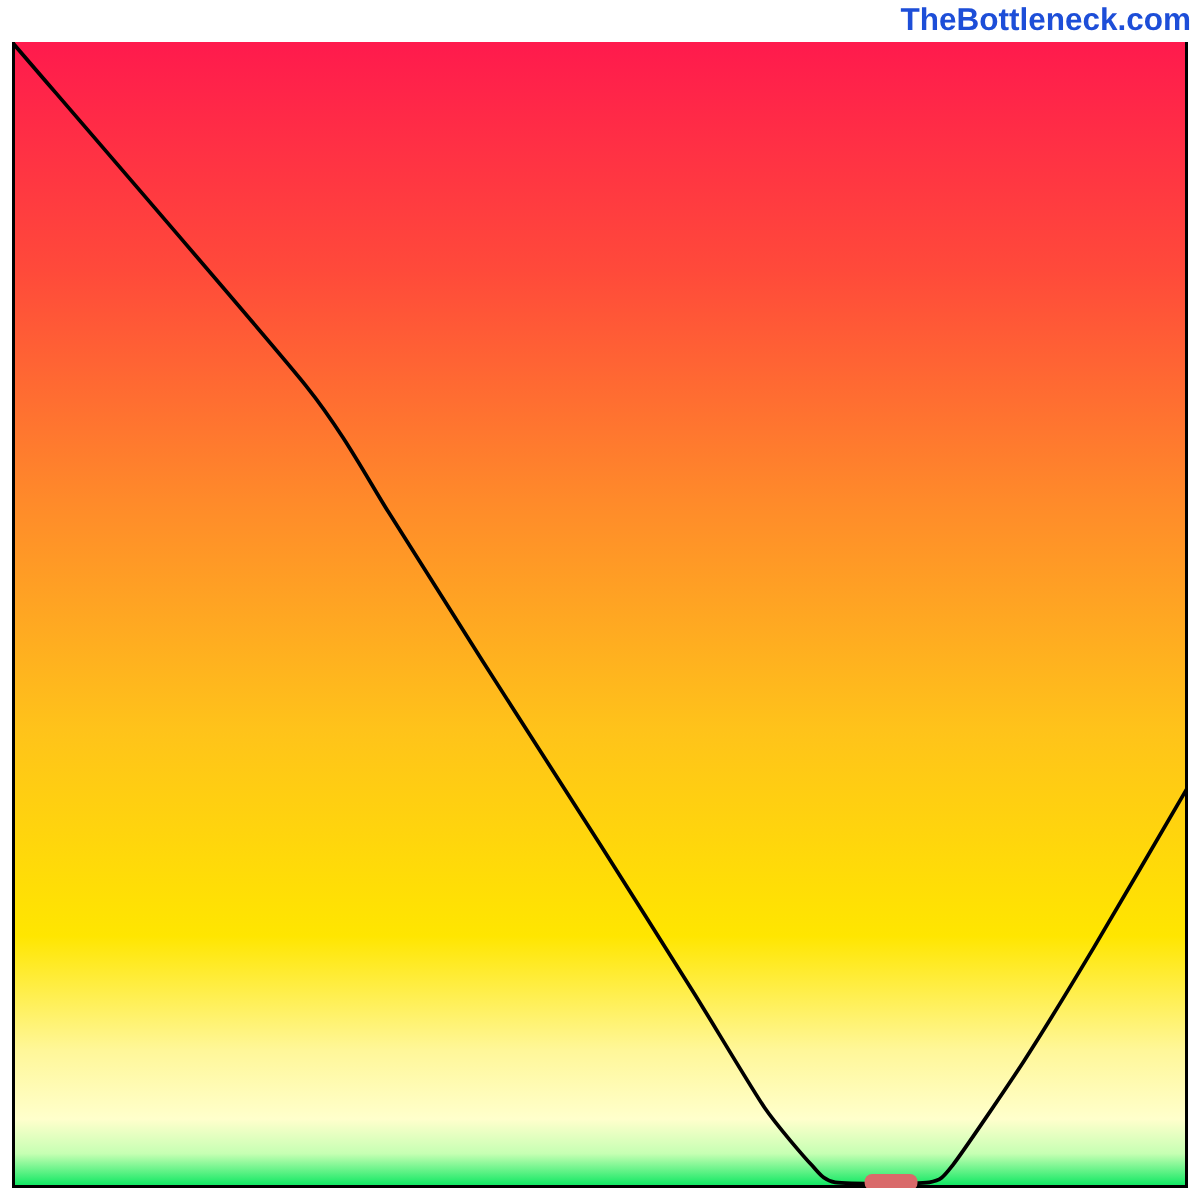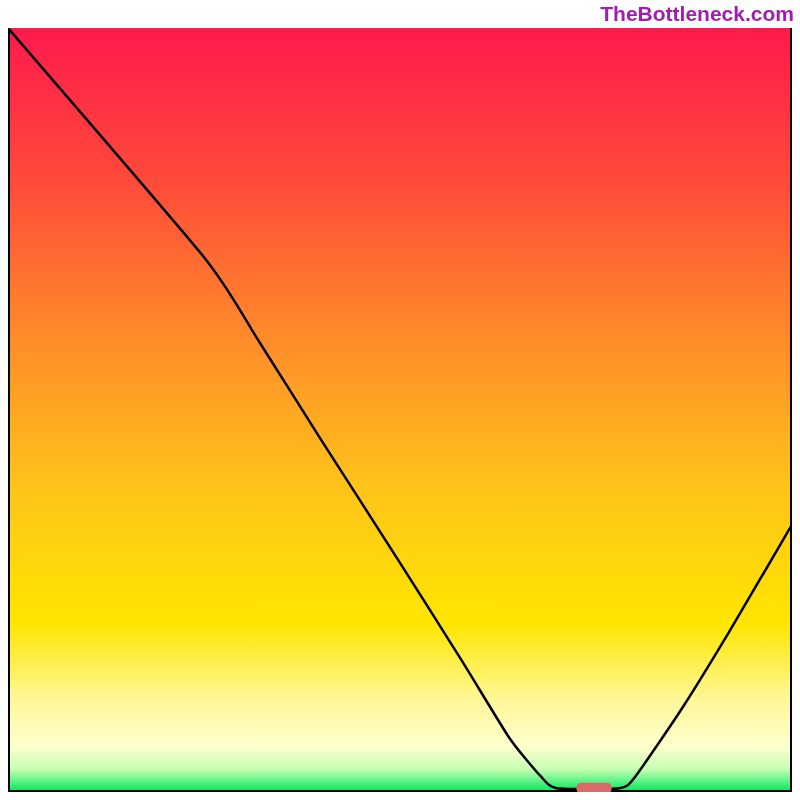--- a/index.html
+++ b/index.html
@@ -1,18 +1,18 @@
 <!DOCTYPE html>
 <html><head>
 <meta charset="utf-8">
 <style>
   * { margin: 0; padding: 0; box-sizing: border-box; }
   body { width: 800px; height: 800px; overflow: hidden; font-family: Arial, sans-serif; }
   .container { position: relative; width: 800px; height: 800px; background: #fff; }
-  .watermark { position: absolute; top: 2px; right: 6px; font-size: 21px; font-weight: bold; color: #a21caf; z-index: 10; font-family: Arial, sans-serif; }
+  .watermark { position: absolute; top: 2px; right: 6px; font-size: 21px; font-weight: bold; color: #1d4ed8; z-index: 10; font-family: Arial, sans-serif; }
   .chart-wrap { position: absolute; top: 28px; left: 8px; width: 784px; height: 764px; }
   svg { display: block; }
 </style>
 </head>
 <body>
 <div class="container">
   <div class="watermark">TheBottleneck.com</div>
   <div class="chart-wrap">
     <svg id="chart-svg" width="784" height="764" viewBox="0 0 784 764">
         <defs>

